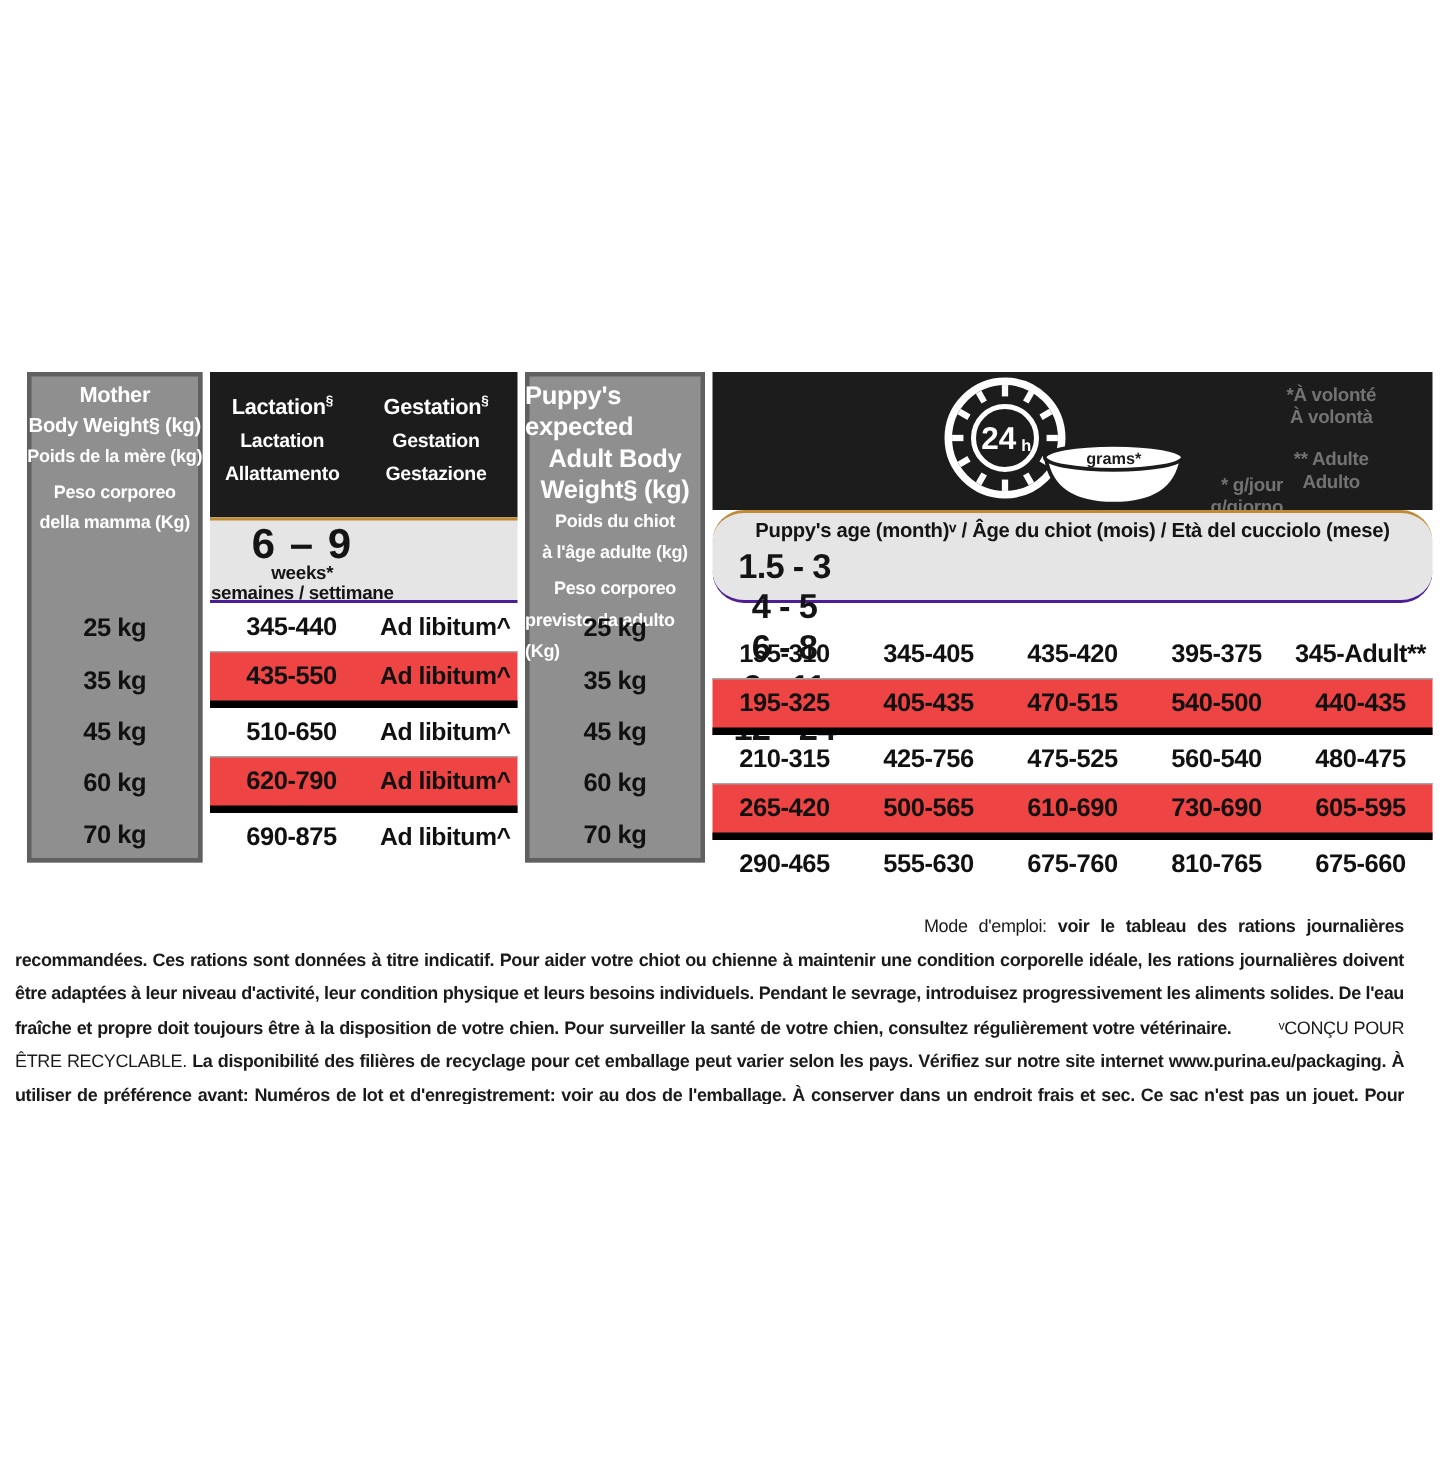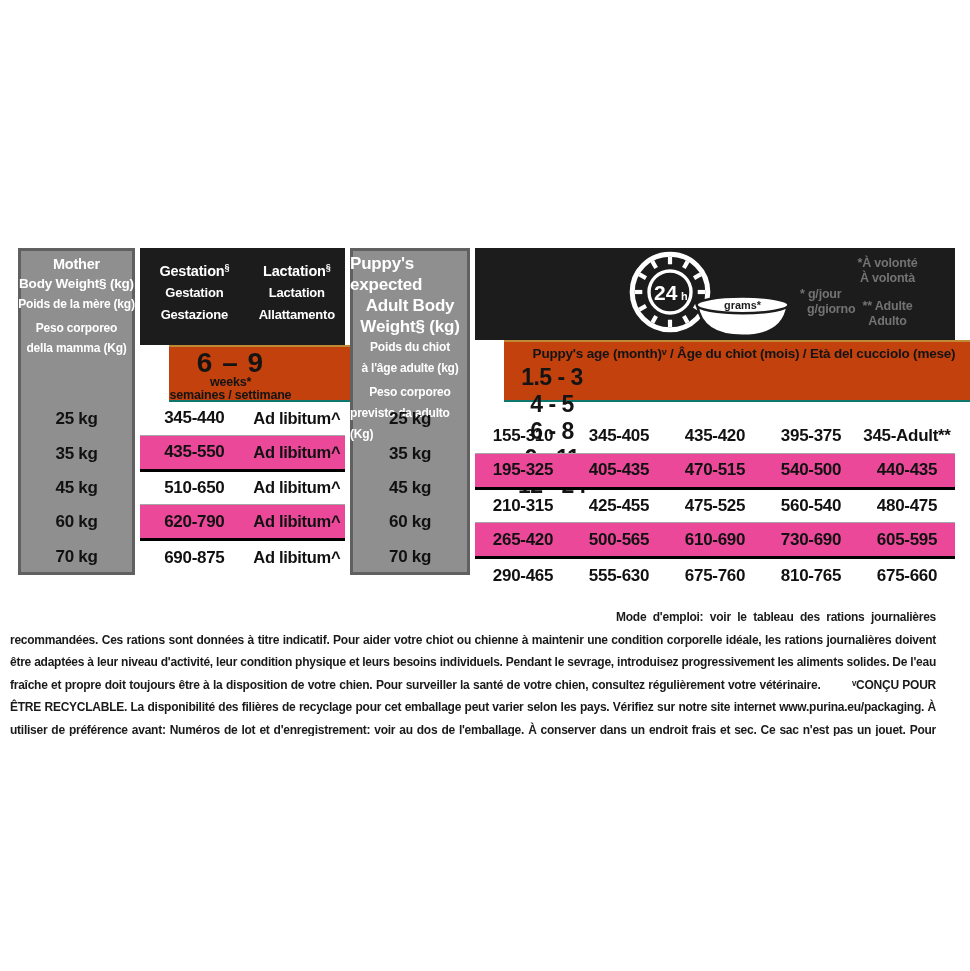--- a/index.html
+++ b/index.html
@@ -1,49 +1,49 @@
 <!DOCTYPE html>
 <html><head>
 <meta charset="utf-8">
 <style>
   html,body{margin:0;padding:0;background:#fff;}
   #stage{position:relative;width:970px;height:736px;background:#ffffff;overflow:hidden;
          font-family:"Liberation Sans",sans-serif;color:#151515;}
   .abs{position:absolute;}
   .graybox{background:#8f8f8f;border:3px solid #606060;box-sizing:border-box;}
   .blackbox{background:#1c1c1c;box-sizing:border-box;}
-  .tanband{background:#c2410c;border-top:2px solid #c08a35;border-bottom:2px solid #0f766e;box-sizing:border-box;margin-left:29px;}
+  .tanband{background:#e5e5e5;border-top:2px solid #c08a35;border-bottom:2px solid #4c1d95;box-sizing:border-box;}
   .wht{color:#ffffff;}
   .ctr{text-align:center;}
   
   .hstack{display:flex;flex-direction:column;align-items:center;line-height:20px;letter-spacing:-0.2px;}
   .h-lg{font-size:14.5px;font-weight:bold;}
   .h-md{font-size:17px;font-weight:bold;}
   .h-sm{font-size:12px;font-weight:bold;}
   
   .rowset{display:flex;flex-direction:column;}
   .row{flex:1;display:flex;align-items:center;}
-  .row.stripe{background:#ec4899;border-top:1px solid #a6a6a6;border-bottom:3px solid #000000;}
+  .row.stripe{background:#ef4444;border-top:1px solid #a6a6a6;border-bottom:5px solid #000000;}
   .cell{font-weight:bold;font-size:17px;text-align:center;letter-spacing:-0.3px;color:#111;}
   .kgcell{flex:1;}
   .gcell{width:53%;}
   .lcell{width:47%;font-size:16.5px;}
   .fcell{width:20%;}
   
   .weeks-big{font-size:28px;font-weight:bold;line-height:26px;letter-spacing:1px;color:#141414;}
   .weeks-sm{font-size:12.5px;font-weight:bold;line-height:13px;color:#141414;}
   
   .legend-sm{font-size:12.5px;font-weight:bold;line-height:15px;color:#737373;letter-spacing:-0.2px;}
   .ageband-title{font-size:13.5px;font-weight:bold;letter-spacing:-0.2px;color:#141414;}
   .agerow{display:flex;}
   .agecell{width:20%;text-align:center;font-size:23px;font-weight:bold;letter-spacing:-0.5px;color:#141414;}
   
   #footer{font-size:12px;line-height:22.5px;font-weight:bold;letter-spacing:-0.25px;
           text-align:justify;text-indent:578px;color:#1a1a1a;}
-  #footer .seg{font-weight:bold;padding-left:28px;}
+  #footer .seg{font-weight:normal;padding-left:28px;}
 </style>
 </head>
 <body>
 
 <div id="stage">
 
   <div class="abs graybox" style="left:18px;top:248px;width:117px;height:327px;"></div>
   <div class="abs hstack" style="left:18px;top:254px;width:117px;">
     <span class="h-lg wht">Mother</span>
     <span class="h-lg wht" style="font-size:13.5px;">Body Weight§ (kg)</span>
@@ -63,29 +63,29 @@
       </div>
     <div class="row">
         <span class="cell kgcell">60 kg</span>
       </div>
     <div class="row">
         <span class="cell kgcell">70 kg</span>
       </div>
   </div>
 
   <div class="abs blackbox" style="left:140px;top:248px;width:205px;height:97px;display:flex;">
+    <div class="hstack" style="width:47%;padding-top:8px;line-height:22px;">
+      <span class="h-lg wht"><span>Lactation</span><sup style="font-size:9px;">§</sup></span>
+      <span class="h-md wht" style="font-size:13px;">Lactation</span>
+      <span class="h-md wht" style="font-size:13px;">Allattamento</span>
+    </div>
     <div class="hstack" style="width:53%;padding-top:8px;line-height:22px;">
       <span class="h-lg wht"><span>Gestation</span><sup style="font-size:9px;">§</sup></span>
       <span class="h-md wht" style="font-size:13px;">Gestation</span>
       <span class="h-md wht" style="font-size:13px;">Gestazione</span>
-    </div>
-    <div class="hstack" style="width:47%;padding-top:8px;line-height:22px;">
-      <span class="h-lg wht"><span>Lactation</span><sup style="font-size:9px;">§</sup></span>
-      <span class="h-md wht" style="font-size:13px;">Lactation</span>
-      <span class="h-md wht" style="font-size:13px;">Allattamento</span>
     </div>
   </div>
   <div class="abs tanband" style="left:140px;top:345px;width:205px;height:57px;">
     <div class="hstack" style="width:60%;padding-top:3px;">
       <span class="weeks-big">6 – 9</span>
       <span class="weeks-sm">weeks*</span>
       <span class="weeks-sm">semaines / settimane</span>
     </div>
   </div>
   <div class="abs rowset" style="left:140px;top:402px;width:205px;height:172px;">
@@ -161,34 +161,34 @@
     <text x="45" y="59" text-anchor="middle" font-size="25" font-weight="bold" fill="#ffffff" font-family="Liberation Sans, sans-serif">24</text>
     <text x="63" y="60" font-size="13" font-weight="bold" fill="#ffffff" font-family="Liberation Sans, sans-serif">h</text>
   </svg>
 
   <svg class="abs" style="left:690px;top:294px;" width="105" height="46" viewBox="0 0 120 55">
     <path d="M6,14 C10,40 30,50 60,50 C90,50 110,40 114,14 Z" fill="#ffffff" stroke="#1c1c1c" stroke-width="3"></path>
     <ellipse cx="60" cy="13" rx="55" ry="10" fill="#ffffff" stroke="#1c1c1c" stroke-width="3"></ellipse>
     <text x="60" y="18" text-anchor="middle" font-size="13" font-weight="bold" fill="#1c1c1c" font-family="Liberation Sans, sans-serif">grams*</text>
   </svg>
 
-  <div class="abs legend-sm" style="left:800px;top:287px;">
+  <div class="abs legend-sm" style="left:800px;top:316px;text-align:right;">
     <div>* g/jour</div>
     <div style="padding-left:7px;">g/giorno</div>
   </div>
   <div class="abs legend-sm ctr" style="left:845px;top:256px;width:85px;">
     <div>*À volonté</div>
     <div>À volontà</div>
   </div>
   <div class="abs legend-sm ctr" style="left:845px;top:299px;width:85px;">
     <div>** Adulte</div>
     <div>Adulto</div>
   </div>
 
-  <div class="abs tanband" style="left:475px;top:340px;width:480px;height:62px;">
+  <div class="abs tanband" style="left:475px;top:340px;width:480px;height:62px;border-radius:21px;">
     <div class="ctr ageband-title" style="padding-top:4px;">Puppy's age (month)ᵛ / Âge du chiot (mois) / Età del cucciolo (mese)</div>
     <div class="agerow" style="margin-top:3px;flex-direction:column;">
       <span class="agecell">1.5 - 3</span>
       <span class="agecell">4 - 5</span>
       <span class="agecell">6 - 8</span>
       <span class="agecell">9 - 11</span>
       <span class="agecell">12 - 24</span>
     </div>
   </div>
 
@@ -202,21 +202,21 @@
     </div>
     <div class="row stripe">
       <span class="cell fcell">195-325</span>
       <span class="cell fcell">405-435</span>
       <span class="cell fcell">470-515</span>
       <span class="cell fcell">540-500</span>
       <span class="cell fcell">440-435</span>
     </div>
     <div class="row">
       <span class="cell fcell">210-315</span>
-      <span class="cell fcell">425-455</span>
+      <span class="cell fcell">425-756</span>
       <span class="cell fcell">475-525</span>
       <span class="cell fcell">560-540</span>
       <span class="cell fcell">480-475</span>
     </div>
     <div class="row stripe">
       <span class="cell fcell">265-420</span>
       <span class="cell fcell">500-565</span>
       <span class="cell fcell">610-690</span>
       <span class="cell fcell">730-690</span>
       <span class="cell fcell">605-595</span>

